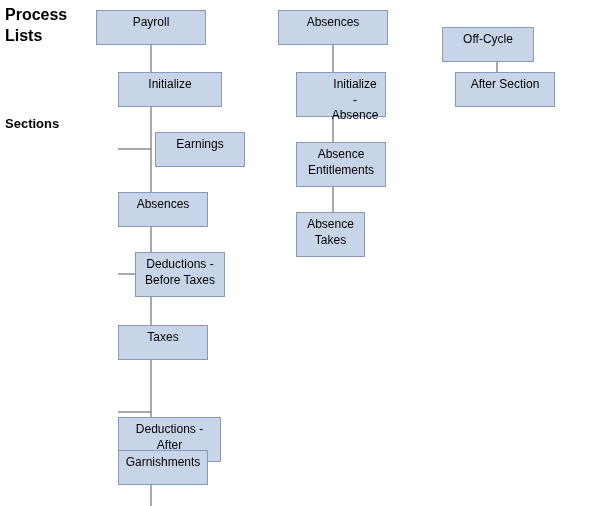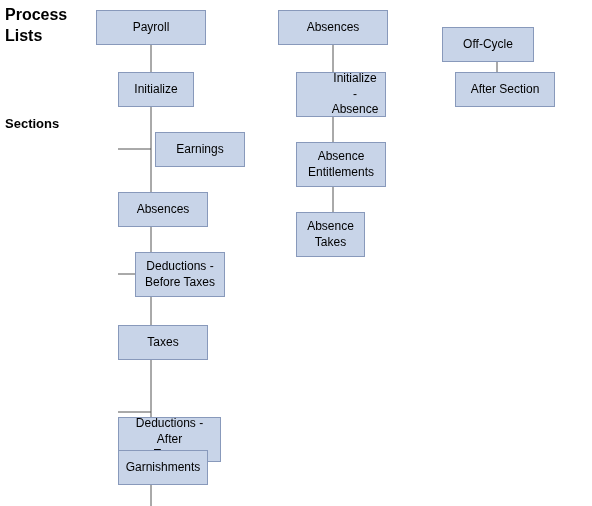--- a/index.html
+++ b/index.html
@@ -23,21 +23,21 @@
       width: 60px;
     }
 
     
     .node-box {
       position: absolute;
       background: #c8d4e8;
       border: 1px solid #8899bb;
       text-align: center;
       display: flex;
-      align-items: center;
+      align-items: flex-start;
       justify-content: center;
       padding: 4px 6px;
       line-height: 1.3;
     }
 
     
     .lines-svg {
       position: absolute;
       top: 0;
       left: 0;
@@ -81,21 +81,21 @@
 </div>
 
 <div class="node-box" style="left:278px; top:10px; width:110px; height:35px;">
   <span>Absences</span>
 </div>
 
 <div class="node-box" style="left:442px; top:27px; width:92px; height:35px;">
   <span>Off-Cycle</span>
 </div>
 
-<div class="node-box" style="left:118px; top:72px; width:76px; height:35px;">
+<div class="node-box" style="left:118px; top:72px; width:104px; height:35px;">
   <span>Initialize</span>
 </div>
 
 <div class="node-box" style="left:118px; top:132px; width:90px; height:35px;margin-left:37px;">
   <span>Earnings</span>
 </div>
 
 <div class="node-box" style="left:118px; top:192px; width:90px; height:35px;">
   <span>Absences</span>
 </div>

